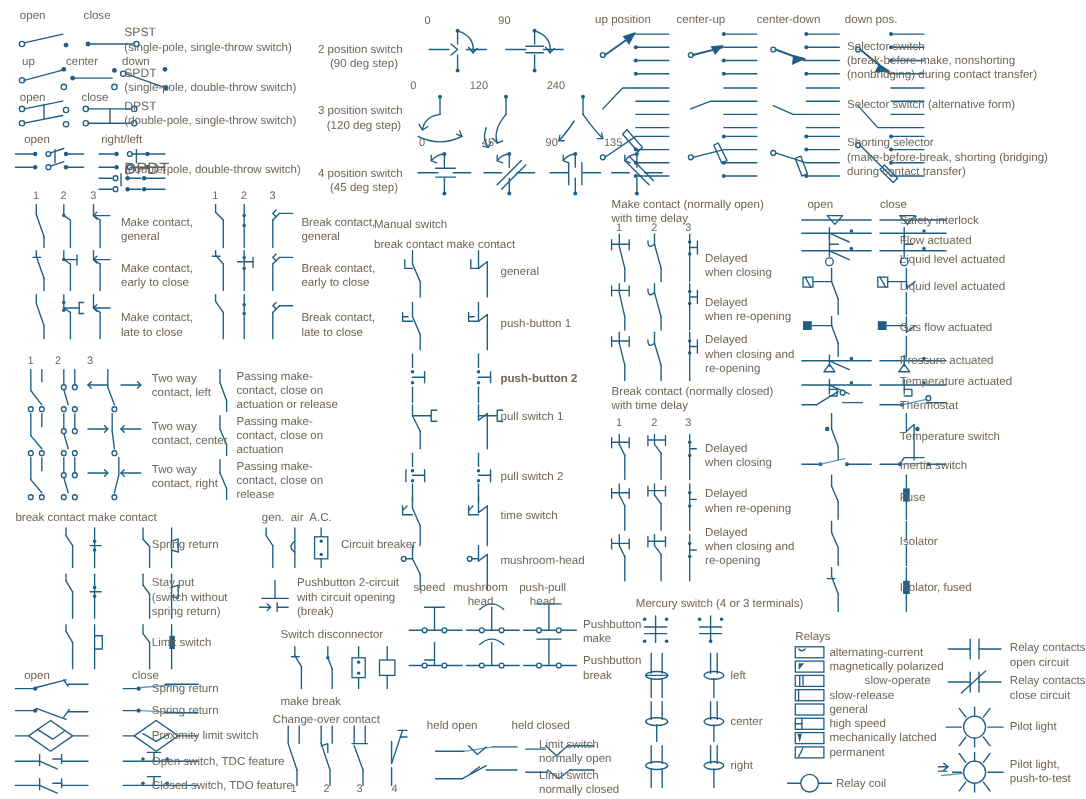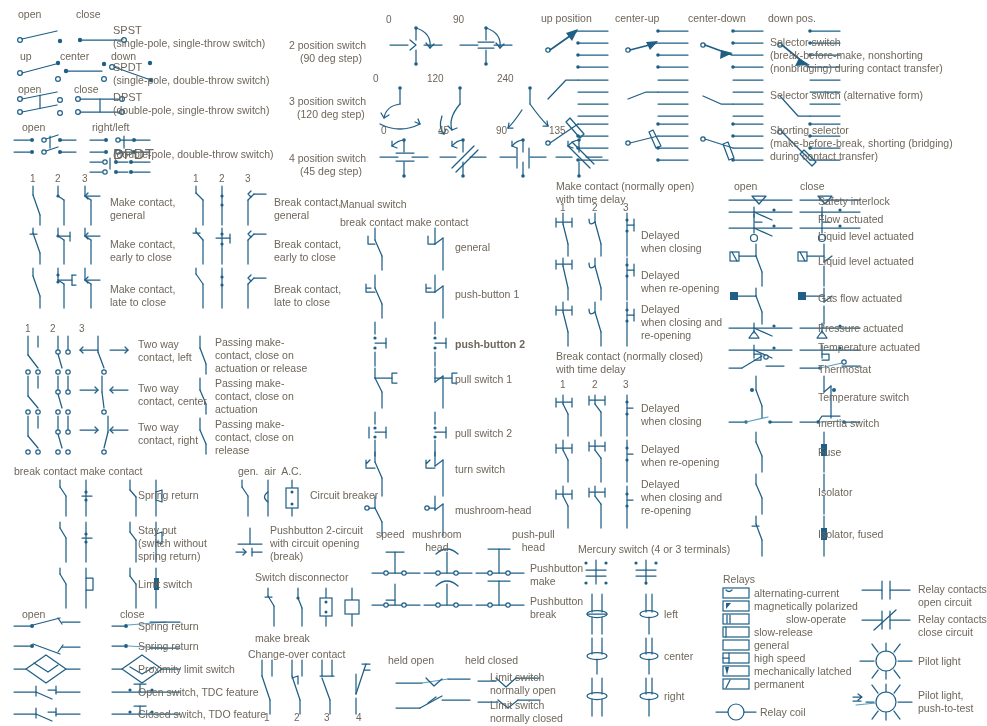--- a/index.html
+++ b/index.html
@@ -1330,27 +1330,27 @@
 <div class="lbl" style="left:138px;top:686px;">Open switch, TDC feature</div>
 <div class="lbl" style="left:138px;top:708px;">Closed switch, TDO feature</div>
 
 <div class="lbl" style="left:340px;top:198px;">Manual switch</div>
 <div class="lbl" style="left:340px;top:216px;">break contact make contact</div>
 <div class="lbl" style="left:455px;top:241px;">general</div>
 <div class="lbl" style="left:455px;top:288px;">push-button 1</div>
 <div class="lbl" style="left:455px;top:338px;font-weight:bold;">push-button 2</div>
 <div class="lbl" style="left:455px;top:373px;">pull switch 1</div>
 <div class="lbl" style="left:455px;top:427px;">pull switch 2</div>
-<div class="lbl" style="left:455px;top:463px;">turn switch</div>
+<div class="lbl" style="left:455px;top:463px;">time switch</div>
 <div class="lbl" style="left:455px;top:504px;">mushroom-head</div>
 
 <div class="lbl" style="left:376px;top:528px;">speed</div>
 <div class="lbl" style="left:412px;top:528px;white-space:pre;text-align:center;">mushroom
 head</div>
-<div class="lbl" style="left:472px;top:528px;white-space:pre;text-align:center;margin-left:40px;">push-pull
+<div class="lbl" style="left:472px;top:528px;white-space:pre;text-align:center;">push-pull
 head</div>
 <div class="lbl" style="left:530px;top:562px;">Pushbutton</div>
 <div class="lbl" style="left:530px;top:575px;">make</div>
 <div class="lbl" style="left:530px;top:595px;">Pushbutton</div>
 <div class="lbl" style="left:530px;top:608px;">break</div>
 
 <div class="lbl" style="left:388px;top:654px;">held open</div>
 <div class="lbl" style="left:465px;top:654px;">held closed</div>
 <div class="lbl" style="left:490px;top:671px;">Limit switch</div>
 <div class="lbl" style="left:490px;top:684px;">normally open</div>

